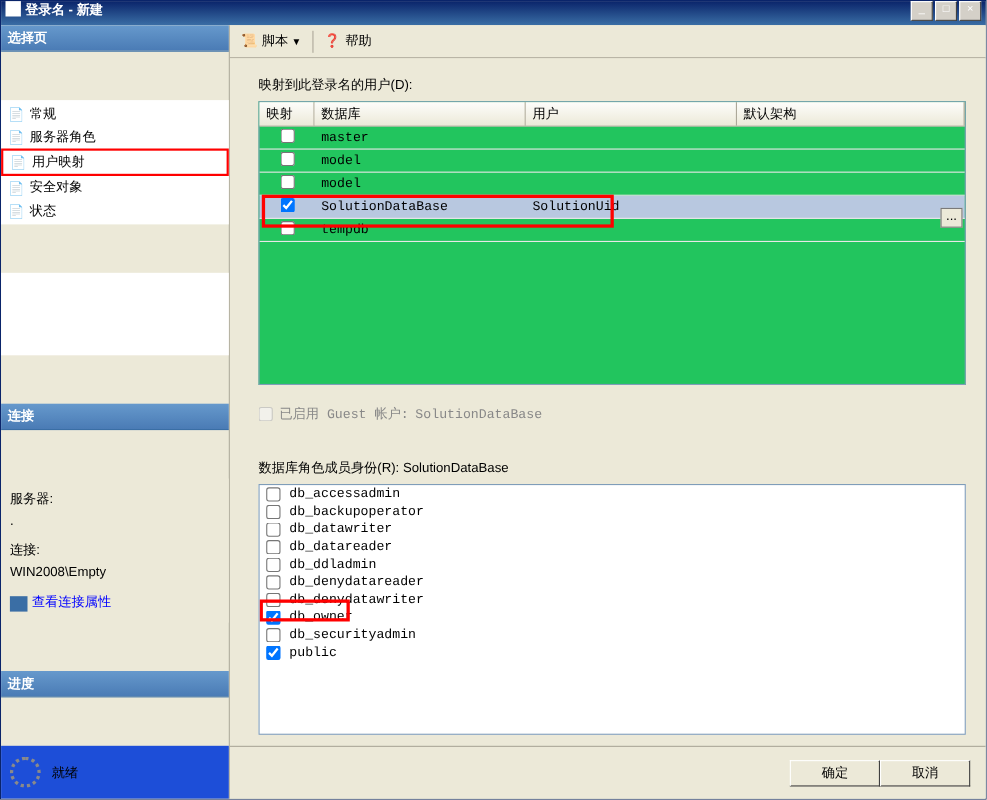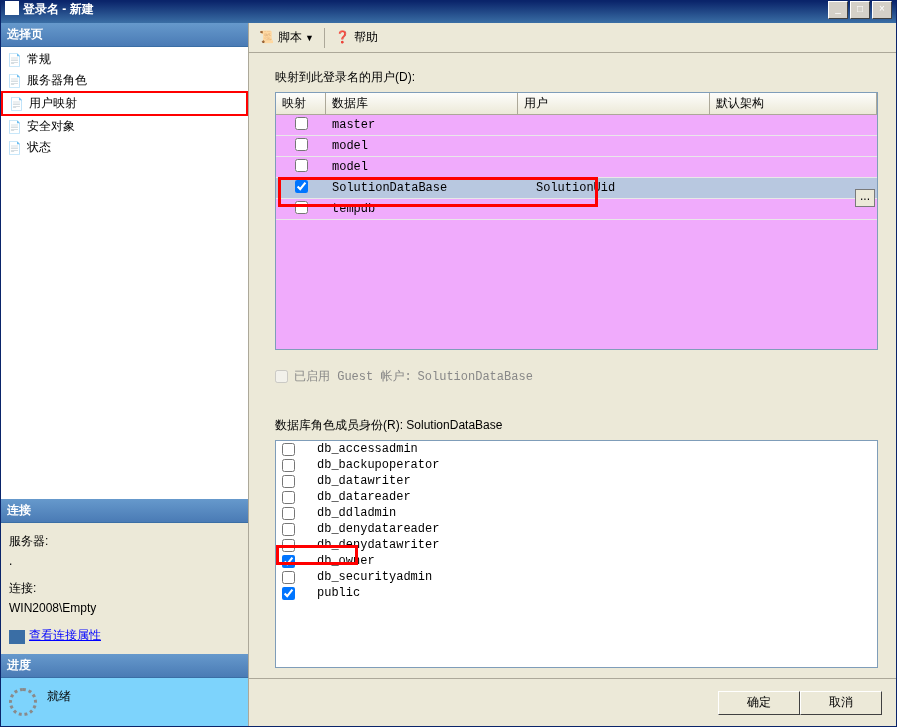--- a/index.html
+++ b/index.html
@@ -8,71 +8,71 @@
 .window { width: 897px; height: 727px; display: flex; flex-direction: column; border: 1px solid #0a246a; }
 
 .titlebar { background: linear-gradient(#0a246a, #3a6ea5); color: #fff; height: 22px; display: flex; padding: 0 4px; }
 .titlebar .icon { width: 14px; height: 14px; background: #fff; margin-right: 4px; display: inline-block; }
 .titlebar .title { flex: 1; font-weight: bold; font-size: 12px; }
 .titlebar .btns { display: flex; gap: 2px; }
 .win-btn { width: 20px; height: 18px; background: #d4d0c8; border: 1px solid #fff; border-right-color:#404040; border-bottom-color:#404040; font-family: Arial; font-size: 10px; text-align: center; line-height: 14px; cursor: pointer; }
 
 .body { flex: 1; display: flex; background: #ece9d8; }
 
-.sidebar { width: 248px; display: flex; flex-direction: column; border-right: 1px solid #aca899; }
+.sidebar { width: 208px; display: flex; flex-direction: column; border-right: 1px solid #aca899; gap: 44px; }
 .section-hdr { background: linear-gradient(#6699cc,#4a7bb5); color: #fff; padding: 3px 6px; font-weight: bold; border-bottom: 1px solid #3a6ea5; }
 .section-body { background: #fff; flex: 0 0 auto; }
 .nav-list { background: #fff; padding: 2px 0; }
 .nav-item { display: flex; align-items: center; padding: 2px 6px; gap: 4px; cursor: pointer; }
 .nav-icon { width: 16px; height: 14px; display: inline-flex; align-items: center; justify-content: center; }
 .nav-item.highlight { border: 2px solid #ff0000; }
 .sidebar-fill { flex: 1; background: #fff; }
 
 .conn-body { background: #ece9d8; padding: 10px 8px; font-size: 12px; }
 .conn-lbl { margin-bottom: 4px; }
 .conn-val { margin-bottom: 12px; }
-.conn-link { color: #0000ff; text-decoration: underline; cursor: pointer; display: flex; align-items: flex-end; gap: 4px; }
+.conn-link { color: #0000ff; cursor: pointer; display: flex; align-items: flex-end; gap: 4px; }
 .link-icon { width: 16px; height: 14px; background:#3a6ea5; display:inline-block; }
 
-.progress-body { background: #7dd3fc; padding: 10px 8px; display: flex; align-items: flex-start; gap: 10px; }
+.progress-body { background: #1d4ed8; padding: 10px 8px; display: flex; align-items: center; gap: 10px; }
 .spinner { width: 28px; height: 28px; border: 3px dotted #8a8a8a; border-radius: 50%; }
 
 .main { flex: 1; display: flex; flex-direction: column; padding: 0; }
 
 .toolbar { height: 30px; background: #ece9d8; border-bottom: 1px solid #aca899; display: flex; align-items: center; padding: 0 6px; gap: 4px; }
 .tool-btn { display: flex; align-items: center; gap: 3px; padding: 2px 4px; cursor: pointer; }
 .tool-icon { width: 16px; height: 16px; display: inline-block; }
 .dd { font-size: 9px; }
 .sep { width:1px; height:20px; background:#aca899; margin:0 2px; }
 
 .content { flex: 1; padding: 16px 18px 10px 26px; display: flex; flex-direction: column; background: #ece9d8; overflow: hidden; }
 .lbl { margin-bottom: 6px; }
 
-.grid-wrap { border: 1px solid #7f9db9; background: #f0abfc; height: 258px; position: relative; }
+.grid-wrap { border: 1px solid #7f9db9; background: #22c55e; height: 258px; position: relative; }
 .grid-head { display: flex; background: #ece9d8; border-bottom: 1px solid #aca899; font-weight: normal; }
 .gh { border-right: 1px solid #aca899; padding: 2px 6px; background: linear-gradient(#fdfdfb,#ece9d8); }
 .gh1 { width: 50px; }
 .gh2 { width: 192px; font-family: Liberation Mono, monospace; }
 .gh3 { width: 192px; }
 .gh4 { flex: 1; }
 .grid-row { display: flex; border-bottom: 1px solid #e8e8e8; height: 21px; align-items: center; font-family: "Courier New", monospace; font-size: 12px; }
 .gc1 { width: 50px; text-align: center; }
 .gc2 { width: 192px; padding-left: 6px; }
-.gc3 { width: 192px; padding-left: 6px; margin-left: 12px; }
+.gc3 { width: 192px; padding-left: 6px; }
 .gc4 { flex: 1; padding-left: 6px; position: relative; }
 .grid-row.sel { background: #b8c8e0; }
 .grid-row.sel .gc4::after { content:"..."; position:absolute; right:2px; top:1px; width:18px; height:16px; background:#ece9d8; border:1px solid #7a7a7a; text-align:center; line-height:12px; font-family:Arial; }
 .red-box { position: absolute; border: 3px solid #ff0000; pointer-events: none; }
 .rb1 { left: 2px; top: 84px; width: 320px; height: 30px; }
 
 .guest-row { margin: 18px 0 32px 0; color: #888; display: flex; align-items: center; gap: 6px; font-family: "Courier New", monospace; }
 .guest-row input { }
 
 .roles-wrap { border: 1px solid #7f9db9; background: #fff; flex: 1; overflow: auto; position: relative; }
-.role-item { display: flex; align-items: center; gap: 22px; padding: 1px 6px; font-family: "Courier New", monospace; font-size: 12px; }
+.role-item { display: flex; align-items: center; gap: 8px; padding: 1px 6px; font-family: "Courier New", monospace; font-size: 12px; }
 .rb2 { left: 0px; top: 104px; width: 82px; height: 20px; }
 
 .footer { height: 48px; background: #ece9d8; border-top: 1px solid #aca899; display: flex; justify-content: flex-end; align-items: center; gap: 0; padding: 0 14px; }
 .dlg-btn { width: 82px; height: 24px; background: #ece9d8; border: 1px solid #404040; border-top-color:#fff; border-left-color:#fff; cursor: pointer; font-size: 12px; }
 
 input[type=checkbox] { width: 13px; height: 13px; }
 </style>
 </head>
 <body>
 

